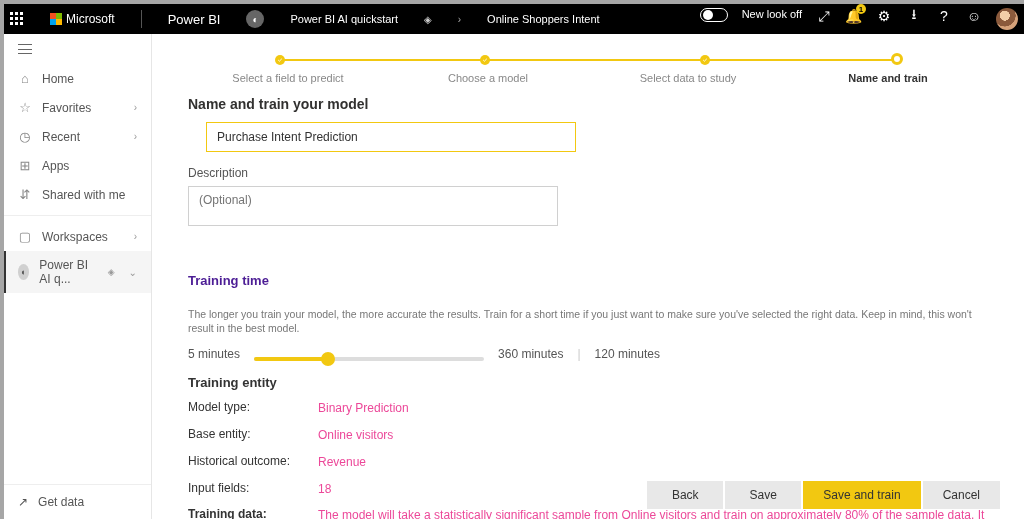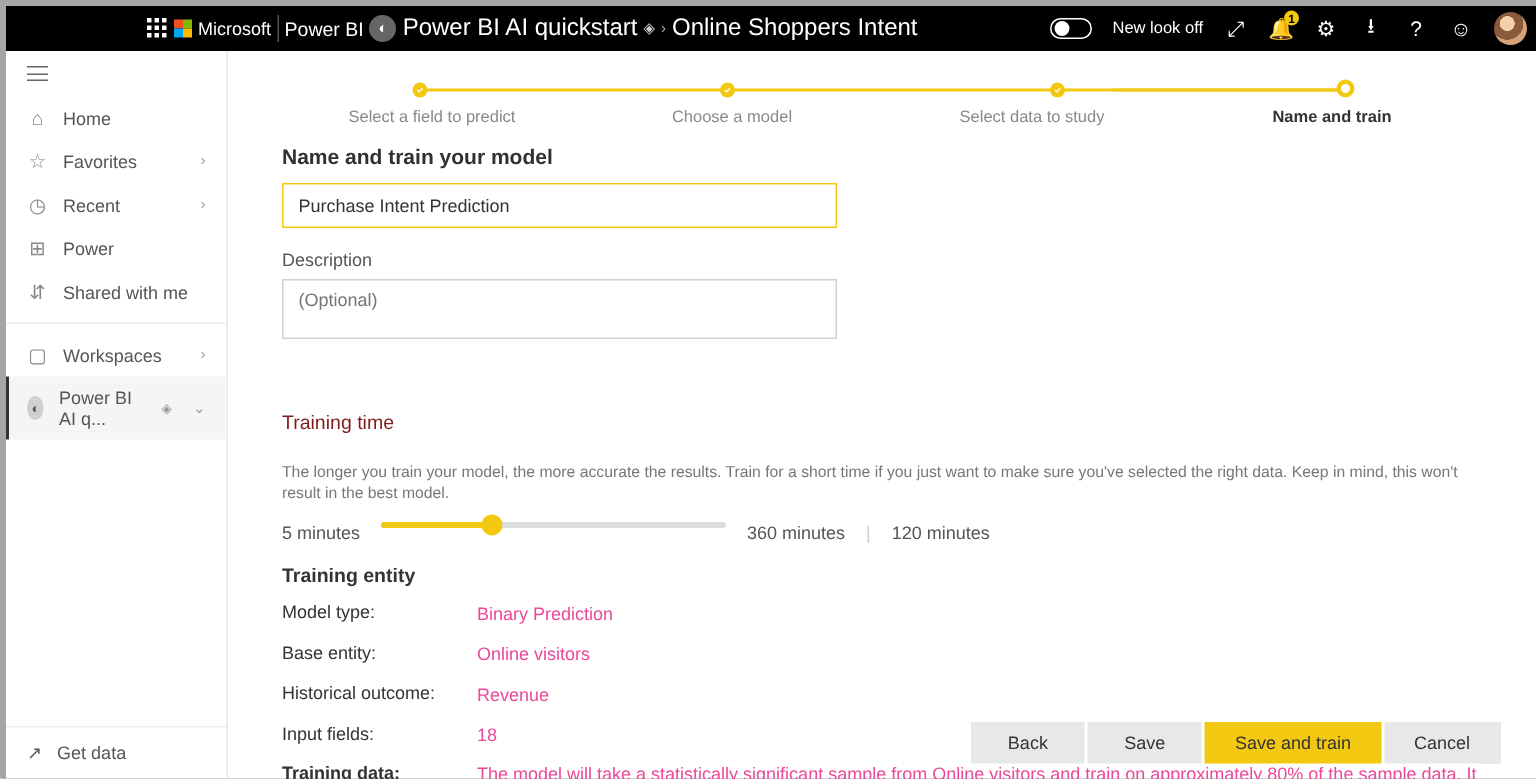--- a/index.html
+++ b/index.html
@@ -1,35 +1,35 @@
 <!DOCTYPE html>
 <html><head>
 <meta charset="utf-8">
 <style>
   * { box-sizing: border-box; margin: 0; padding: 0; font-family: "Segoe UI", Arial, sans-serif; }
   html, body { width: 1024px; height: 519px; overflow: hidden; background: #fff; border: 2px solid #a6a6a6; }
 
   
   .topbar { height: 30px; background: #000; color: #fff; display: flex; align-items: center; padding: 0 6px; font-size: 12px; }
-  .topbar .tleft { display:flex; align-items:center; gap:4px; flex:1;justify-content:center; }
+  .topbar .tleft { display:flex; align-items:center; gap:26px; flex:1; }
   .topbar .waffle { width:14px; height:14px; display:grid; grid-template-columns:repeat(3,3px); grid-template-rows:repeat(3,3px); gap:2px; }
   .topbar .waffle span { background:#fff; }
   .topbar .mslogo { display:flex; align-items:center; gap:4px; }
   .topbar .mslogo .sq { width:12px; height:12px; display:grid; grid-template-columns:6px 6px; grid-template-rows:6px 6px; }
   .topbar .mslogo .sq span:nth-child(1){background:#f25022;}
   .topbar .mslogo .sq span:nth-child(2){background:#7fba00;}
   .topbar .mslogo .sq span:nth-child(3){background:#00a4ef;}
   .topbar .mslogo .sq span:nth-child(4){background:#ffb900;}
   .topbar .divider { width:1px; height:18px; background:#555; }
   .topbar .appname { font-size:13px; font-weight:400; }
   .topbar .crumbicon { width:18px; height:18px; border-radius:50%; background:#666; display:flex; align-items:center; justify-content:center; font-size:10px; }
-  .topbar .crumb { color:#fff; font-size:16px; }
+  .topbar .crumb { color:#fff; font-size:11px; }
   .topbar .chev { color:#aaa; font-size:10px; }
   .topbar .diamond { font-size:10px; color:#ccc; }
-  .topbar .tright { display:flex; align-items:center; gap:14px; }
+  .topbar .tright { display:flex; align-items:flex-start; gap:14px; }
   .topbar .toggle { width:28px; height:14px; border:1px solid #fff; border-radius:8px; position:relative; }
   .topbar .toggle::after { content:""; position:absolute; left:2px; top:1px; width:10px; height:10px; background:#fff; border-radius:50%; }
   .topbar .ticon { width:16px; height:16px; display:flex; align-items:center; justify-content:center; color:#fff; cursor:pointer; font-size:14px; position:relative; }
   .topbar .badge { position:absolute; top:-4px; right:-4px; background:#f2c811; color:#000; font-size:8px; width:10px; height:10px; border-radius:50%; display:flex; align-items:center; justify-content:center; font-weight:bold; }
   .topbar .avatar { width:22px; height:22px; border-radius:50%; background: radial-gradient(circle at 40% 35%, #f4cfa8 25%, #8b5a3c 26% 55%, #d6a27a 56%); }
 
   
   .body { display:flex; height: calc(519px - 30px - 4px); }
 
   
@@ -58,27 +58,27 @@
   .stepdot.last { background:#fff; border:3px solid #f2c811; width:12px; height:12px; top:-1px; }
   .stepdot svg { width:6px; height:6px; }
   .steplabels { display:flex; margin-top:6px; }
   .steplabels div { flex:1; text-align:center; font-size:11px; color:#888; }
   .steplabels div.on { color:#333; font-weight:600; }
 
   
   .content { flex:1; overflow:auto; padding: 6px 36px 10px 36px; color:#323130; }
   .content h2 { font-size:14px; font-weight:600; margin-bottom:10px; }
   .content label.fl { font-size:12px; color:#555; display:block; margin-bottom:6px; }
-  .content .tinput { width:370px; height:30px; border:1px solid #f2c811; padding:14px 10px; font-size:12px; color:#333; }
+  .content .tinput { width:370px; height:30px; border:1px solid #f2c811; padding:14px 10px; font-size:12px; color:#333;margin-left:18px; }
   .content .tarea { width:370px; height:40px; border:1px solid #d0d0d0; padding:6px 10px; font-size:12px; color:#333; resize:none; }
   .content .sect { margin-top:14px; }
   .content .help { font-size:10.5px; color:#777; margin-top:20px; line-height:1.3; }
 
   
-  .sliderrow { display:flex; align-items:flex-start; gap:14px; margin-top:12px; font-size:12px; color:#555; }
+  .sliderrow { display:flex; align-items:flex-end; gap:14px; margin-top:12px; font-size:12px; color:#555; }
   .slider { width:230px; height:4px; background:#ddd; border-radius:2px; position:relative; }
   .slider .fill { position:absolute; left:0; top:0; height:4px; width:32%; background:#f2c811; border-radius:2px; }
   .slider .thumb { position:absolute; left:32%; top:-5px; width:14px; height:14px; background:#f2c811; border-radius:50%; transform:translateX(-50%); cursor:pointer; }
   .sliderrow .vsep { color:#ccc; }
 
   
   .details h3 { font-size:13px; font-weight:600; margin-bottom:10px; color:#333; }
   .drow { display:flex; font-size:12px; margin-bottom:10px; }
   .drow .dk { width:130px; color:#333; font-weight:600; }
   .drow .dk.nr { font-weight:400; color:#333; }
@@ -151,21 +151,21 @@
         <span>Favorites</span>
         <span class="chevr">›</span>
       </div>
     <div class="nav-item">
         <span class="nicon">◷</span>
         <span>Recent</span>
         <span class="chevr">›</span>
       </div>
     <div class="nav-item">
         <span class="nicon">⊞</span>
-        <span>Power</span>
+        <span>Apps</span>
       </div>
     <div class="nav-item">
         <span class="nicon">⇵</span>
         <span>Shared with me</span>
       </div>
     <div class="nav-sep"></div>
     <div class="nav-item">
         <span class="nicon">▢</span>
         <span>Workspaces</span>
         <span class="chevr">›</span>
@@ -219,21 +219,21 @@
       <h2>Name and train your model</h2>
 
       <input class="tinput" value="Purchase Intent Prediction" style="">
 
       <div class="sect">
         <label class="fl">Description</label>
         <textarea class="tarea" placeholder="(Optional)" style=""></textarea>
       </div>
 
       <div class="sect">
-        <label class="fl" style="font-weight:400; color:#7f1d1d; font-size:13px;margin-top:43px;">Training time</label>
+        <label class="fl" style="font-weight:700; color:#4c1d95; font-size:13px;margin-top:43px;">Training time</label>
         <div class="help">The longer you train your model, the more accurate the results. Train for a short time if you just want to make sure you've selected the right data. Keep in mind, this won't result in the best model.</div>
         <div class="sliderrow">
           <span>5 minutes</span>
           <div class="slider">
             <div class="fill"></div>
             <div class="thumb"></div>
           </div>
           <span>360 minutes</span>
           <span class="vsep">|</span>
           <span>120 minutes</span>

